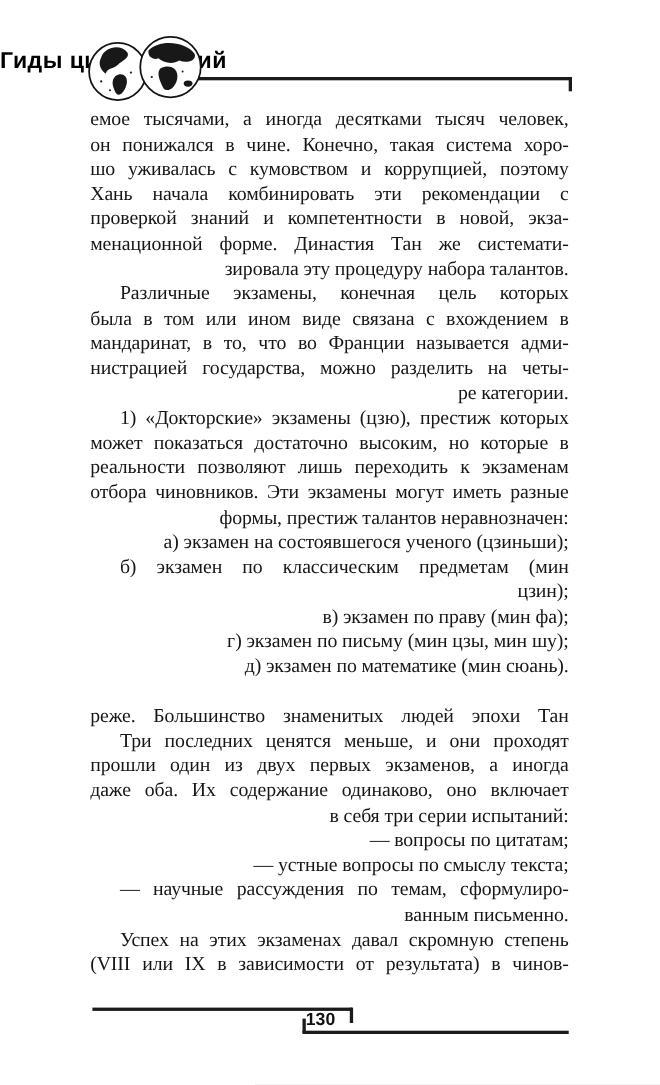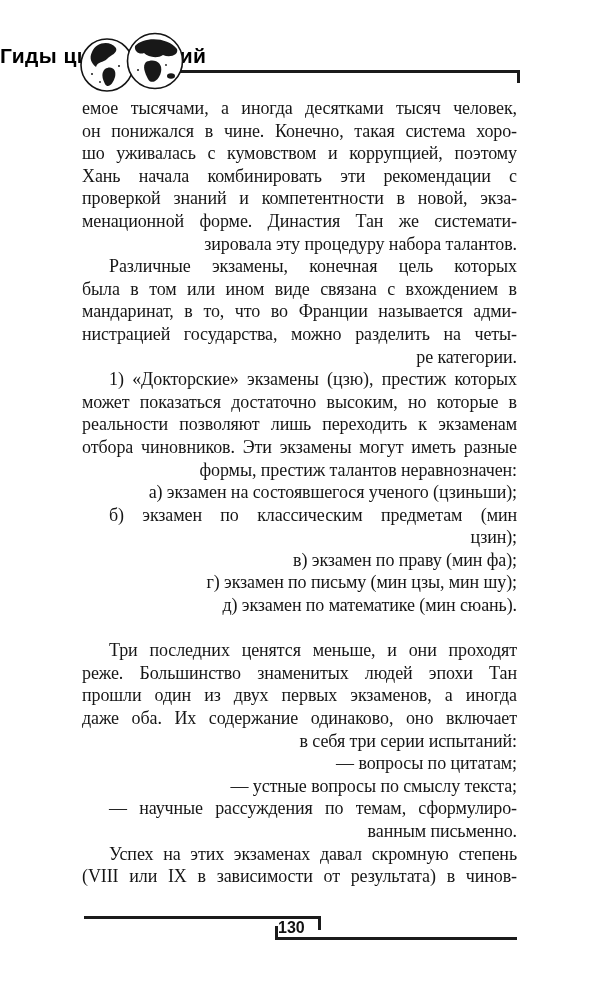--- a/index.html
+++ b/index.html
@@ -78,22 +78,22 @@
     <div class="ln j">реальности позволяют лишь переходить к экзаменам</div>
     <div class="ln j">отбора чиновников. Эти экзамены могут иметь разные</div>
     <div class="ln">формы, престиж талантов неравнозначен:</div>
     <div class="ln ind">а) экзамен на состоявшегося ученого (цзиньши);</div>
     <div class="ln j ind">б) экзамен по классическим предметам (мин</div>
     <div class="ln">цзин);</div>
     <div class="ln ind">в) экзамен по праву (мин фа);</div>
     <div class="ln ind">г) экзамен по письму (мин цзы, мин шу);</div>
     <div class="ln ind">д) экзамен по математике (мин сюань).</div>
     <div class="ln blank"></div>
+    <div class="ln j">реже. Большинство знаменитых людей эпохи Тан</div>
     <div class="ln j ind">Три последних ценятся меньше, и они проходят</div>
-    <div class="ln j">реже. Большинство знаменитых людей эпохи Тан</div>
     <div class="ln j">прошли один из двух первых экзаменов, а иногда</div>
     <div class="ln j">даже оба. Их содержание одинаково, оно включает</div>
     <div class="ln">в себя три серии испытаний:</div>
     <div class="ln ind">— вопросы по цитатам;</div>
     <div class="ln ind">— устные вопросы по смыслу текста;</div>
     <div class="ln j ind">— научные рассуждения по темам, сформулиро-</div>
     <div class="ln">ванным письменно.</div>
     <div class="ln j ind">Успех на этих экзаменах давал скромную степень</div>
     <div class="ln j">(VIII или IX в зависимости от результата) в чинов-</div>
   </div>

